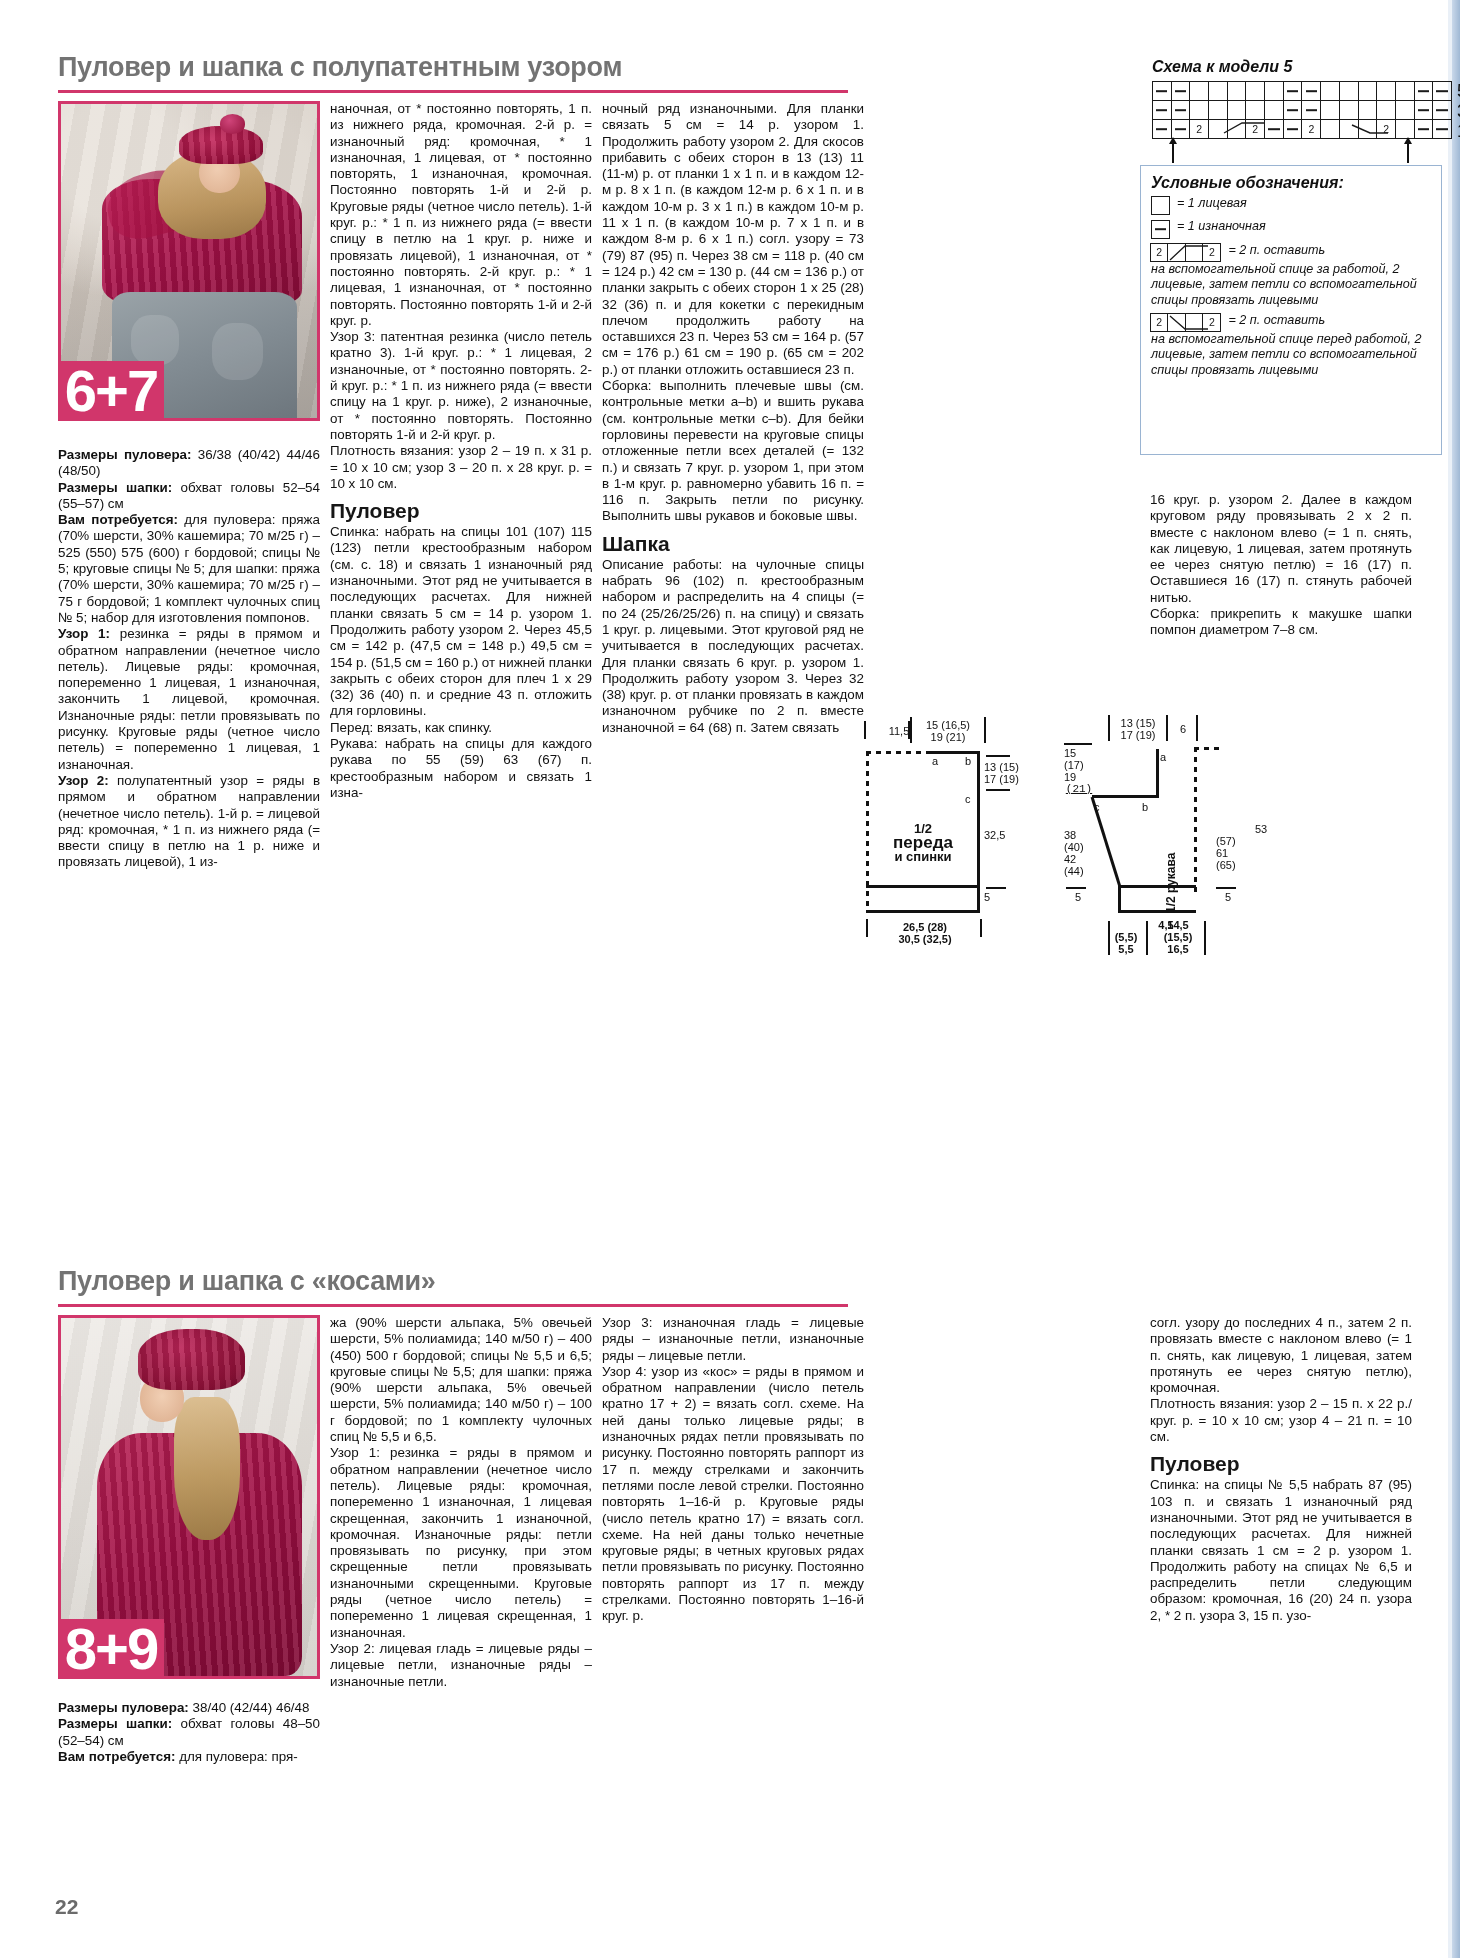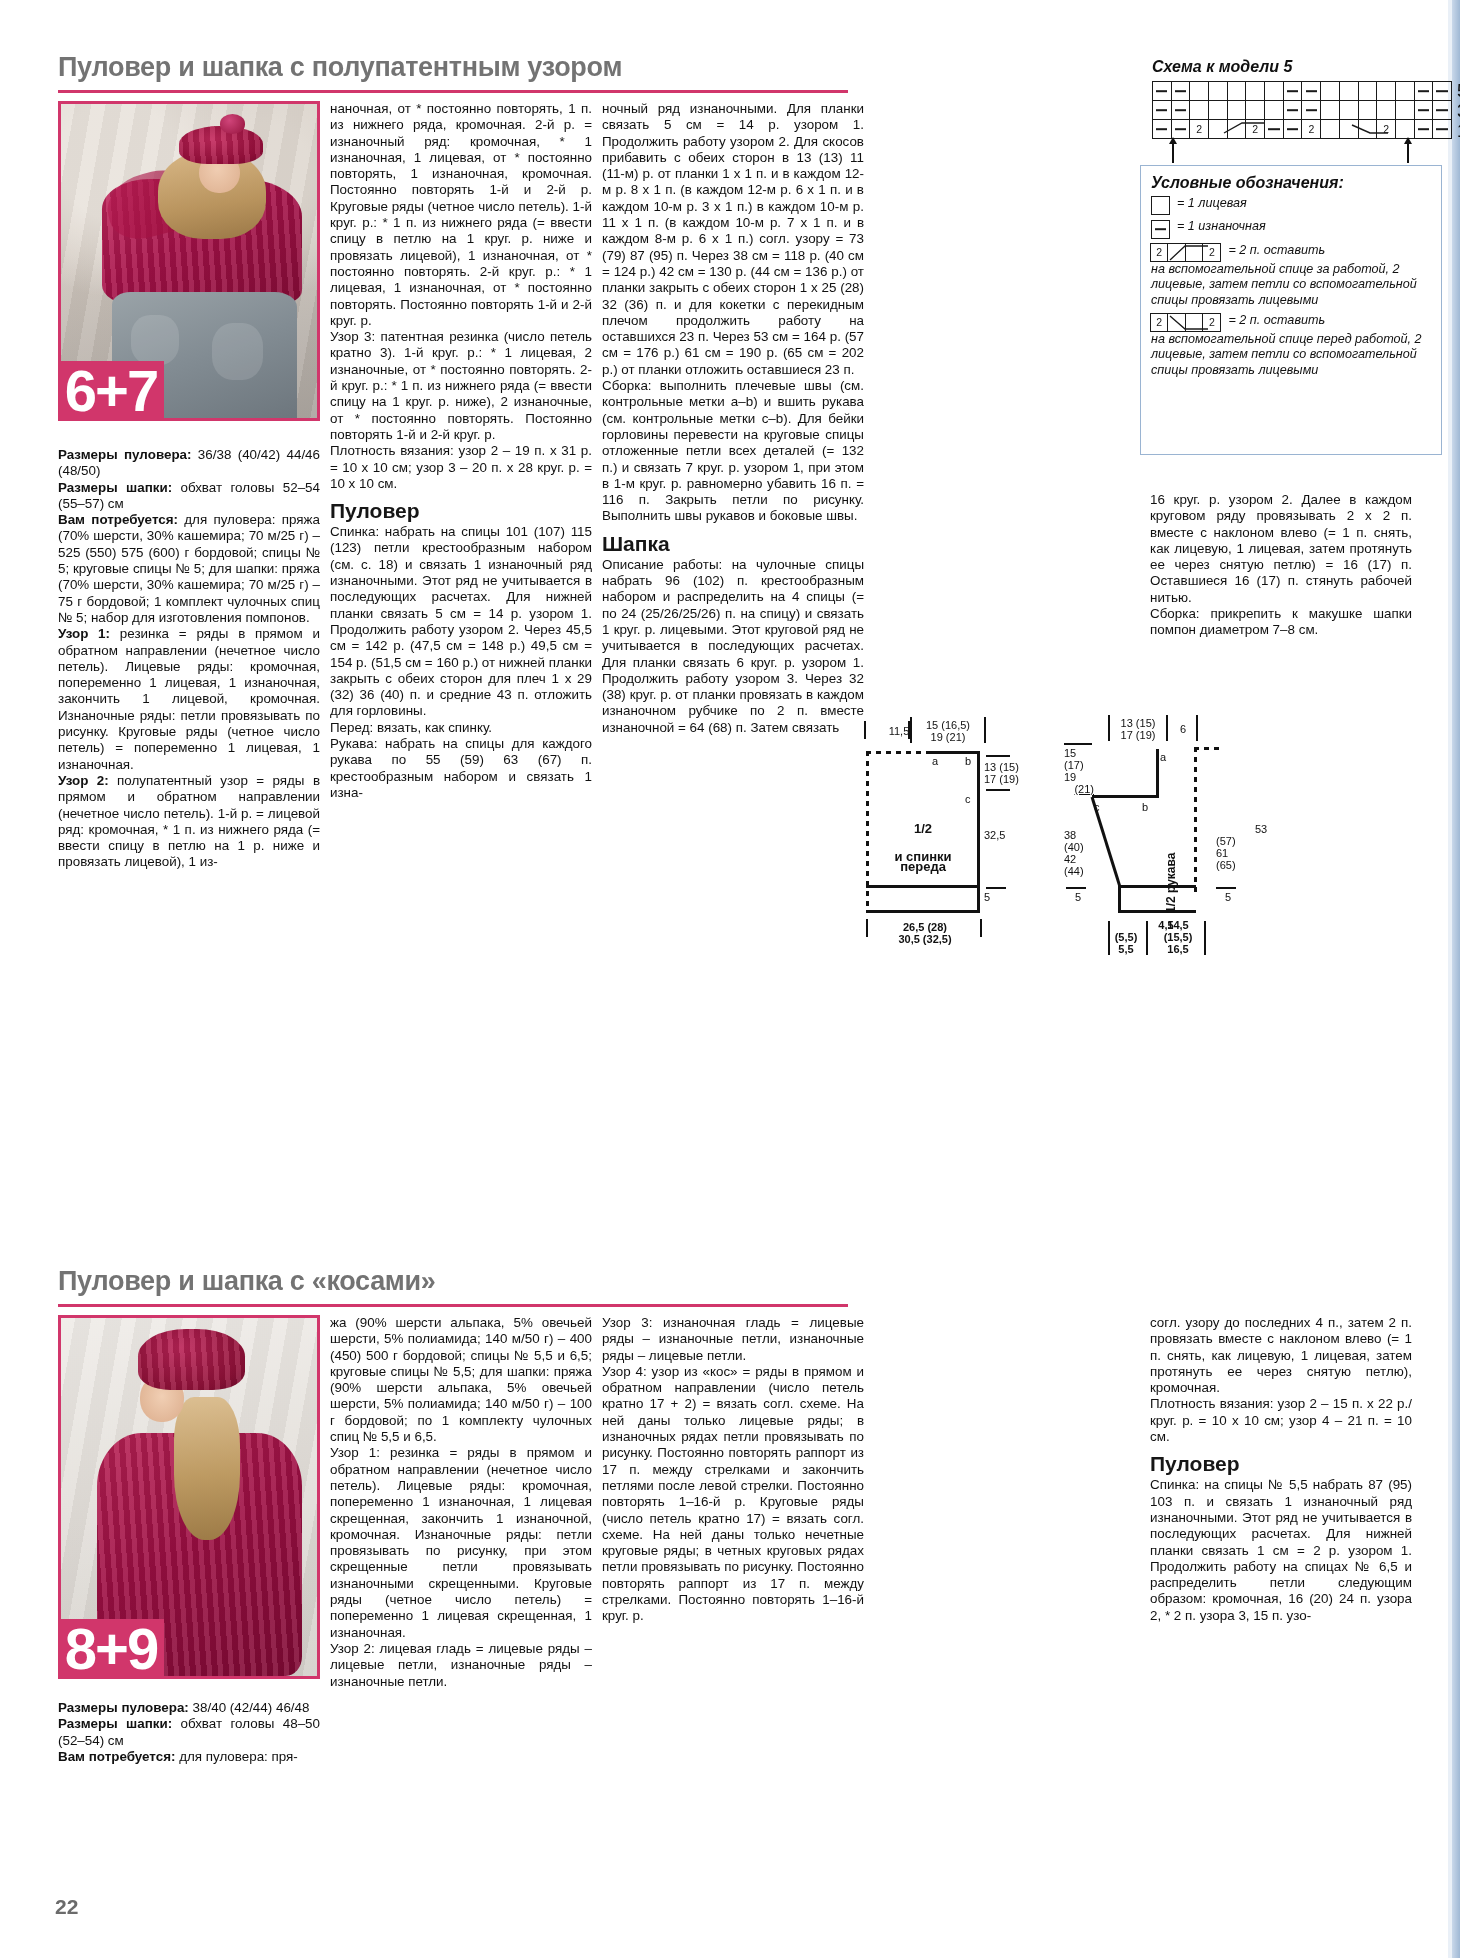--- a/index.html
+++ b/index.html
@@ -438,32 +438,32 @@
     <div class="tlab" style="left:124px;top:56px;width:52px;text-align:left;">13 (15)</div>
     <div class="tlab" style="left:124px;top:68px;width:52px;text-align:left;">17 (19)</div>
     <div class="tl" style="left:126px;top:50px;width:24px;height:1.6px;"></div>
     <div class="tl" style="left:126px;top:84px;width:24px;height:1.6px;"></div>
 
     <div class="tlab" style="left:124px;top:124px;width:40px;text-align:left;">32,5</div>
     <div class="tlab" style="left:124px;top:186px;width:24px;text-align:left;">5</div>
     <div class="tl" style="left:126px;top:182px;width:20px;height:1.6px;"></div>
 
     <div class="tlab b" style="left:20px;top:118px;width:86px;font-size:13px;">1/2</div>
-    <div class="tlab b" style="left:20px;top:132px;width:86px;font-size:13px;margin-top:24px;">переда</div>
+    <div class="tlab b" style="left:20px;top:132px;width:86px;font-size:17px;">переда</div>
     <div class="tlab b" style="left:20px;top:146px;width:86px;font-size:13px;">и спинки</div>
 
     <div class="tick" style="left:6px;top:214px;width:1.5px;height:18px;"></div>
     <div class="tick" style="left:120px;top:214px;width:1.5px;height:18px;"></div>
     <div class="tlab b" style="left:10px;top:216px;width:110px;">26,5 (28)</div>
     <div class="tlab b" style="left:10px;top:228px;width:110px;">30,5 (32,5)</div>
 
     <div class="tlab" style="left:204px;top:42px;width:30px;text-align:left;">15</div>
     <div class="tlab" style="left:204px;top:54px;width:30px;text-align:left;">(17)</div>
     <div class="tlab" style="left:204px;top:66px;width:30px;text-align:left;">19</div>
-    <div class="tlab" style="left:204px;top:78px;width:30px;text-align:right;text-decoration:underline;">(21)</div>
+    <div class="tlab" style="left:204px;top:78px;width:30px;text-align:center;text-decoration:underline;font-family:Liberation Mono, monospace;">(21)</div>
     <div class="tl" style="left:204px;top:38px;width:28px;height:1.6px;"></div>
 
     <div class="tlab" style="left:250px;top:12px;width:56px;">13 (15)</div>
     <div class="tlab" style="left:250px;top:24px;width:56px;">17 (19)</div>
     <div class="tick" style="left:248px;top:10px;width:1.5px;height:26px;"></div>
     <div class="tick" style="left:306px;top:10px;width:1.5px;height:26px;"></div>
     <div class="tlab" style="left:312px;top:18px;width:22px;">6</div>
     <div class="tick" style="left:336px;top:10px;width:1.5px;height:26px;"></div>
 
     <div class="tl" style="left:296px;top:44px;width:3px;height:48px;"></div>

